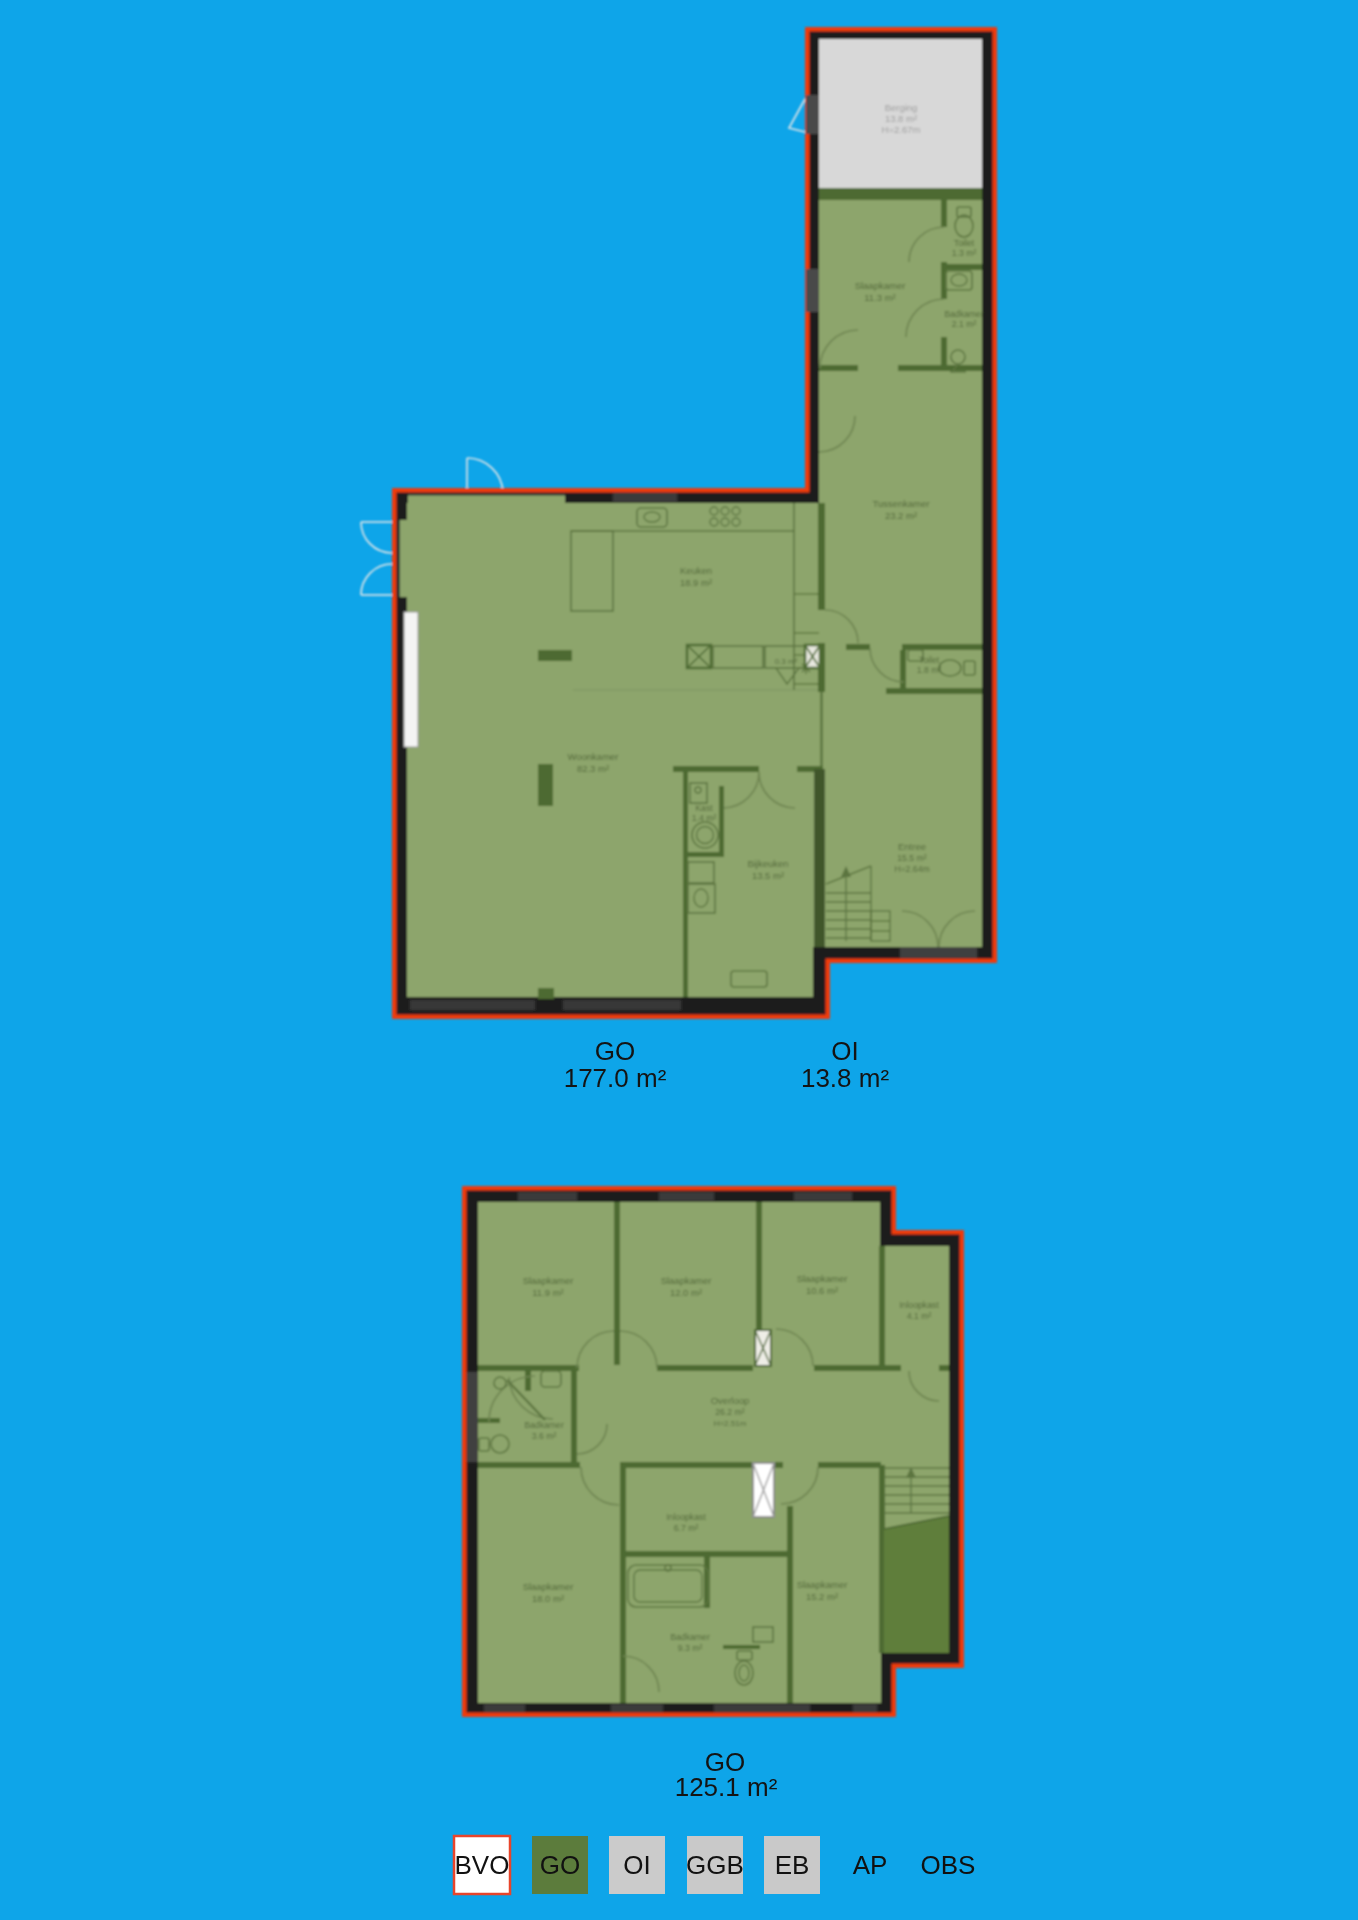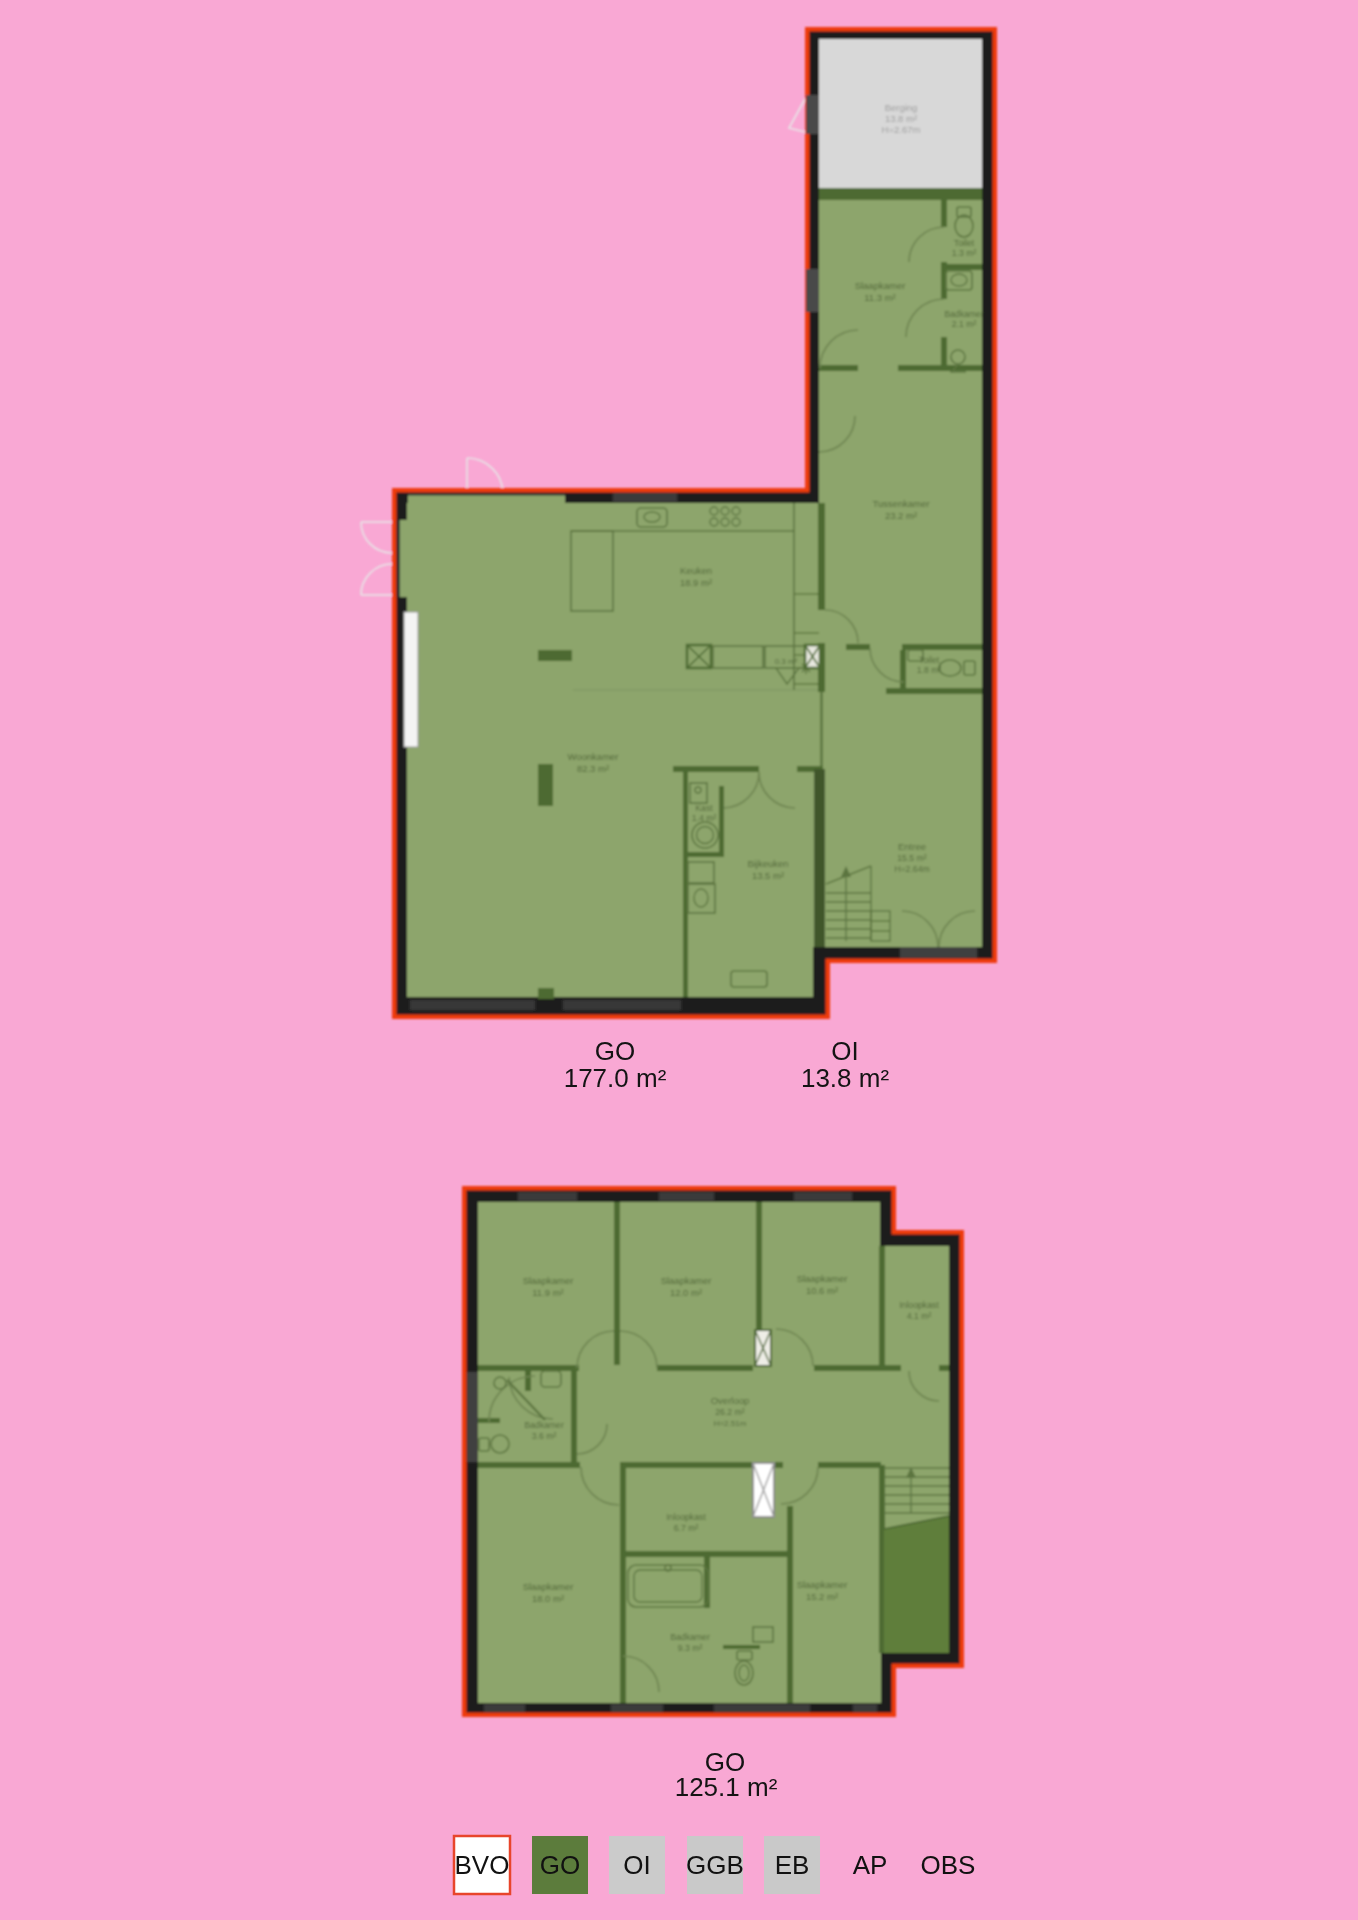--- a/index.html
+++ b/index.html
@@ -1,16 +1,16 @@
 <!DOCTYPE html>
 <html><head>
 <meta charset="utf-8">
 <style>
 html,body{margin:0;padding:0;background:#ffffff;}
-#page{position:relative;width:1358px;height:1920px;background:#f9a8d4;overflow:hidden;text-align:center;}
+#page{position:relative;width:1358px;height:1920px;background:#0ea5e9;overflow:hidden;text-align:center;}
 svg{position:absolute;top:0;left:0;}
 text{font-family:"Liberation Sans",sans-serif;}
 .rl{fill:#3f5429;opacity:0.78;text-anchor:middle;}
 .gl{fill:#9d9d9d;text-anchor:middle;}
 .big{fill:#141414;font-size:26px;text-anchor:middle;}
 .leg{fill:#111111;font-size:26px;text-anchor:middle;}
 .arc{stroke:#6e8551;stroke-width:1.7;fill:none;}
 .fix{stroke:#5c7540;stroke-width:1.6;fill:none;}
 .thn{stroke:#5c7540;stroke-width:1.4;fill:none;}
 .ow{fill:#4e6b33;}

